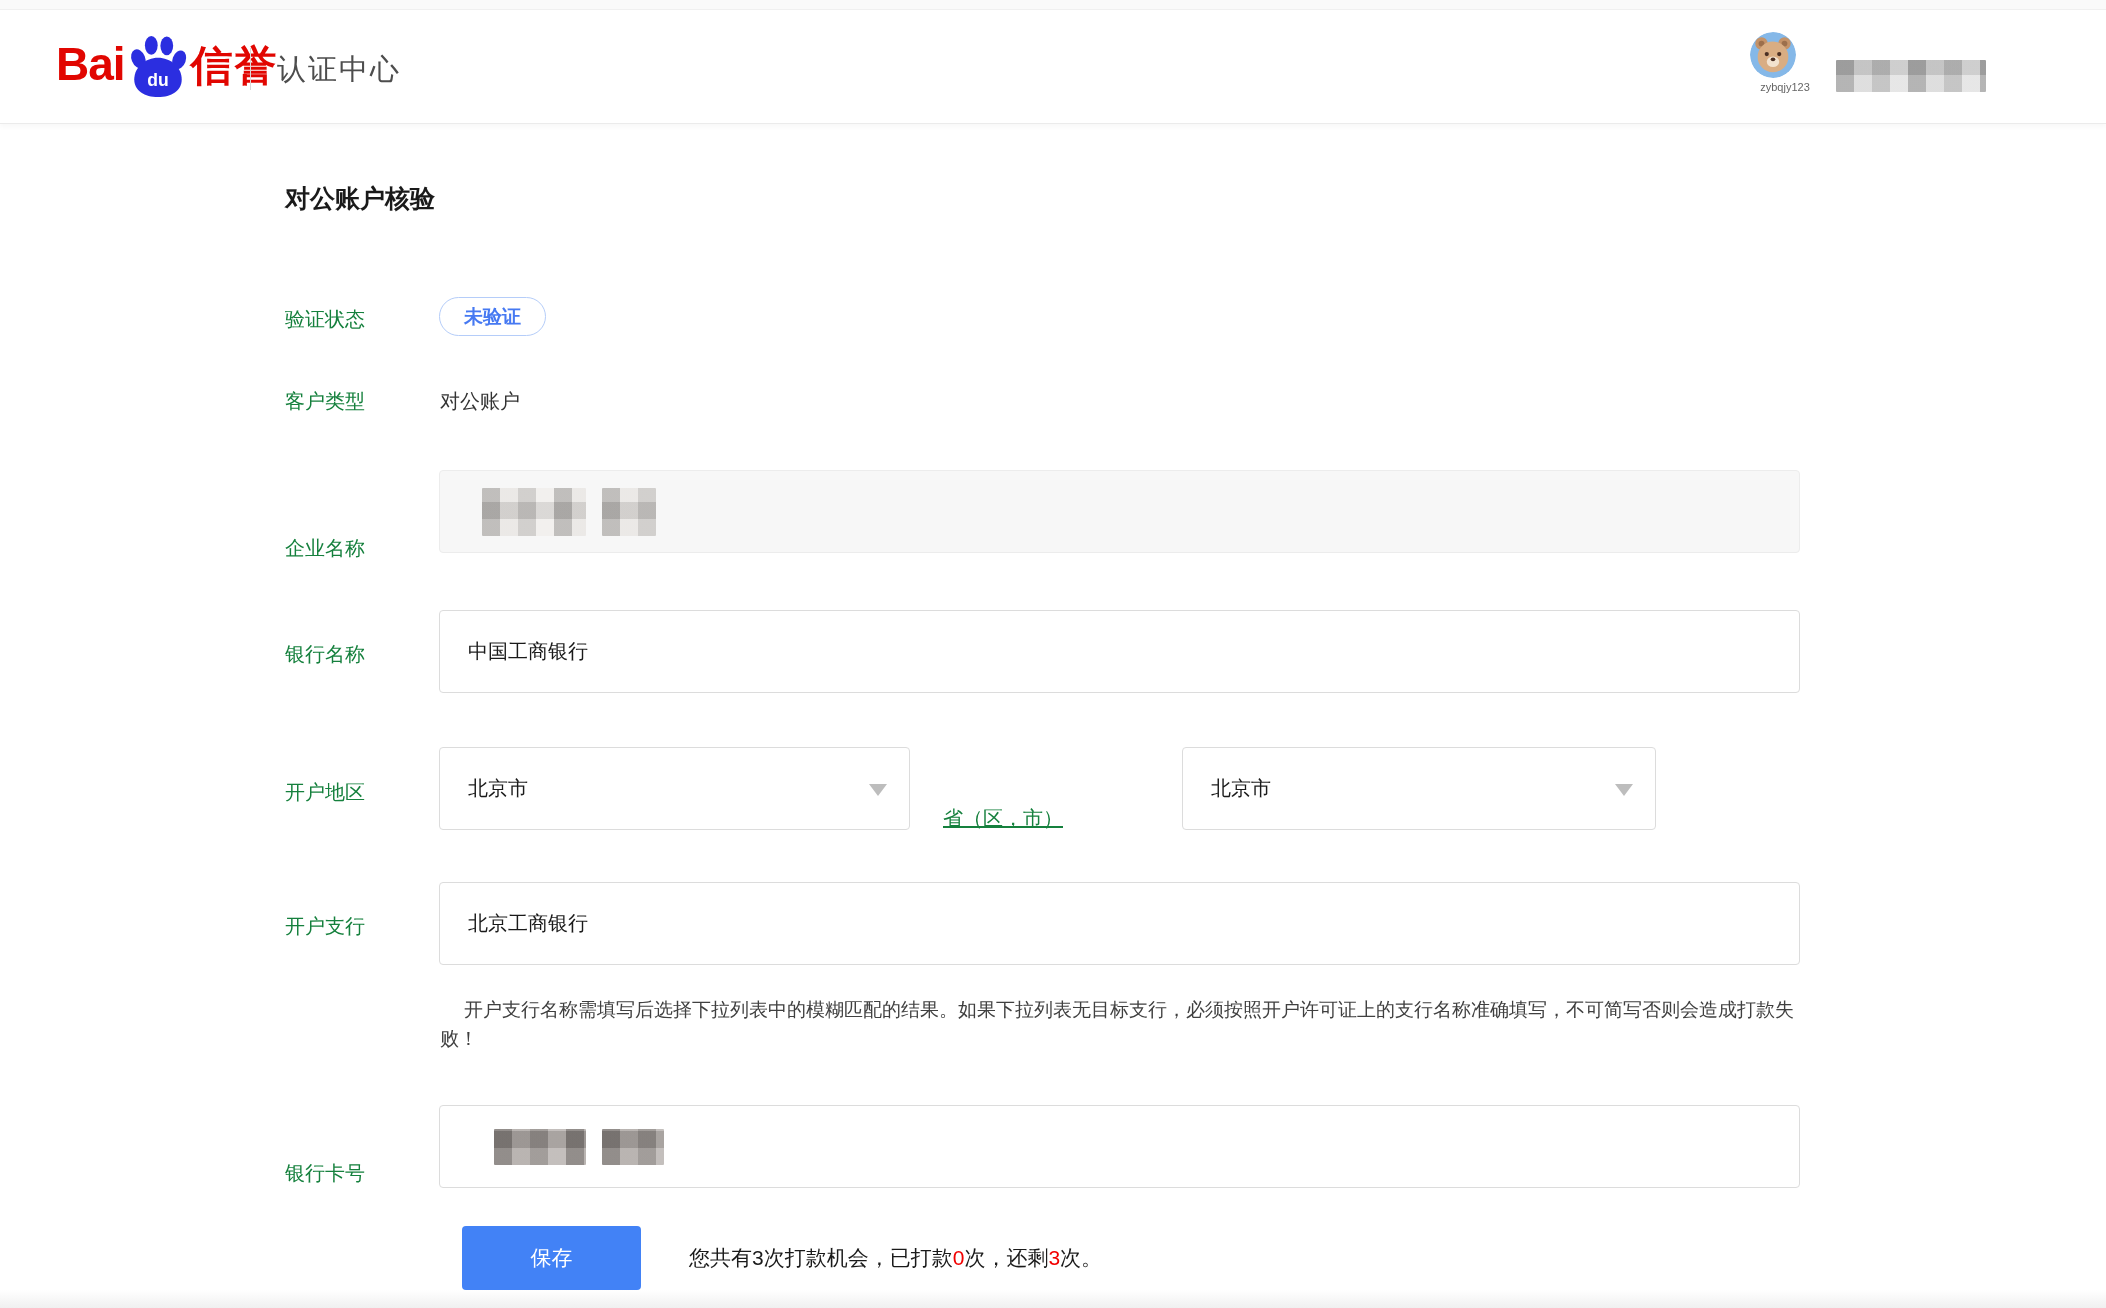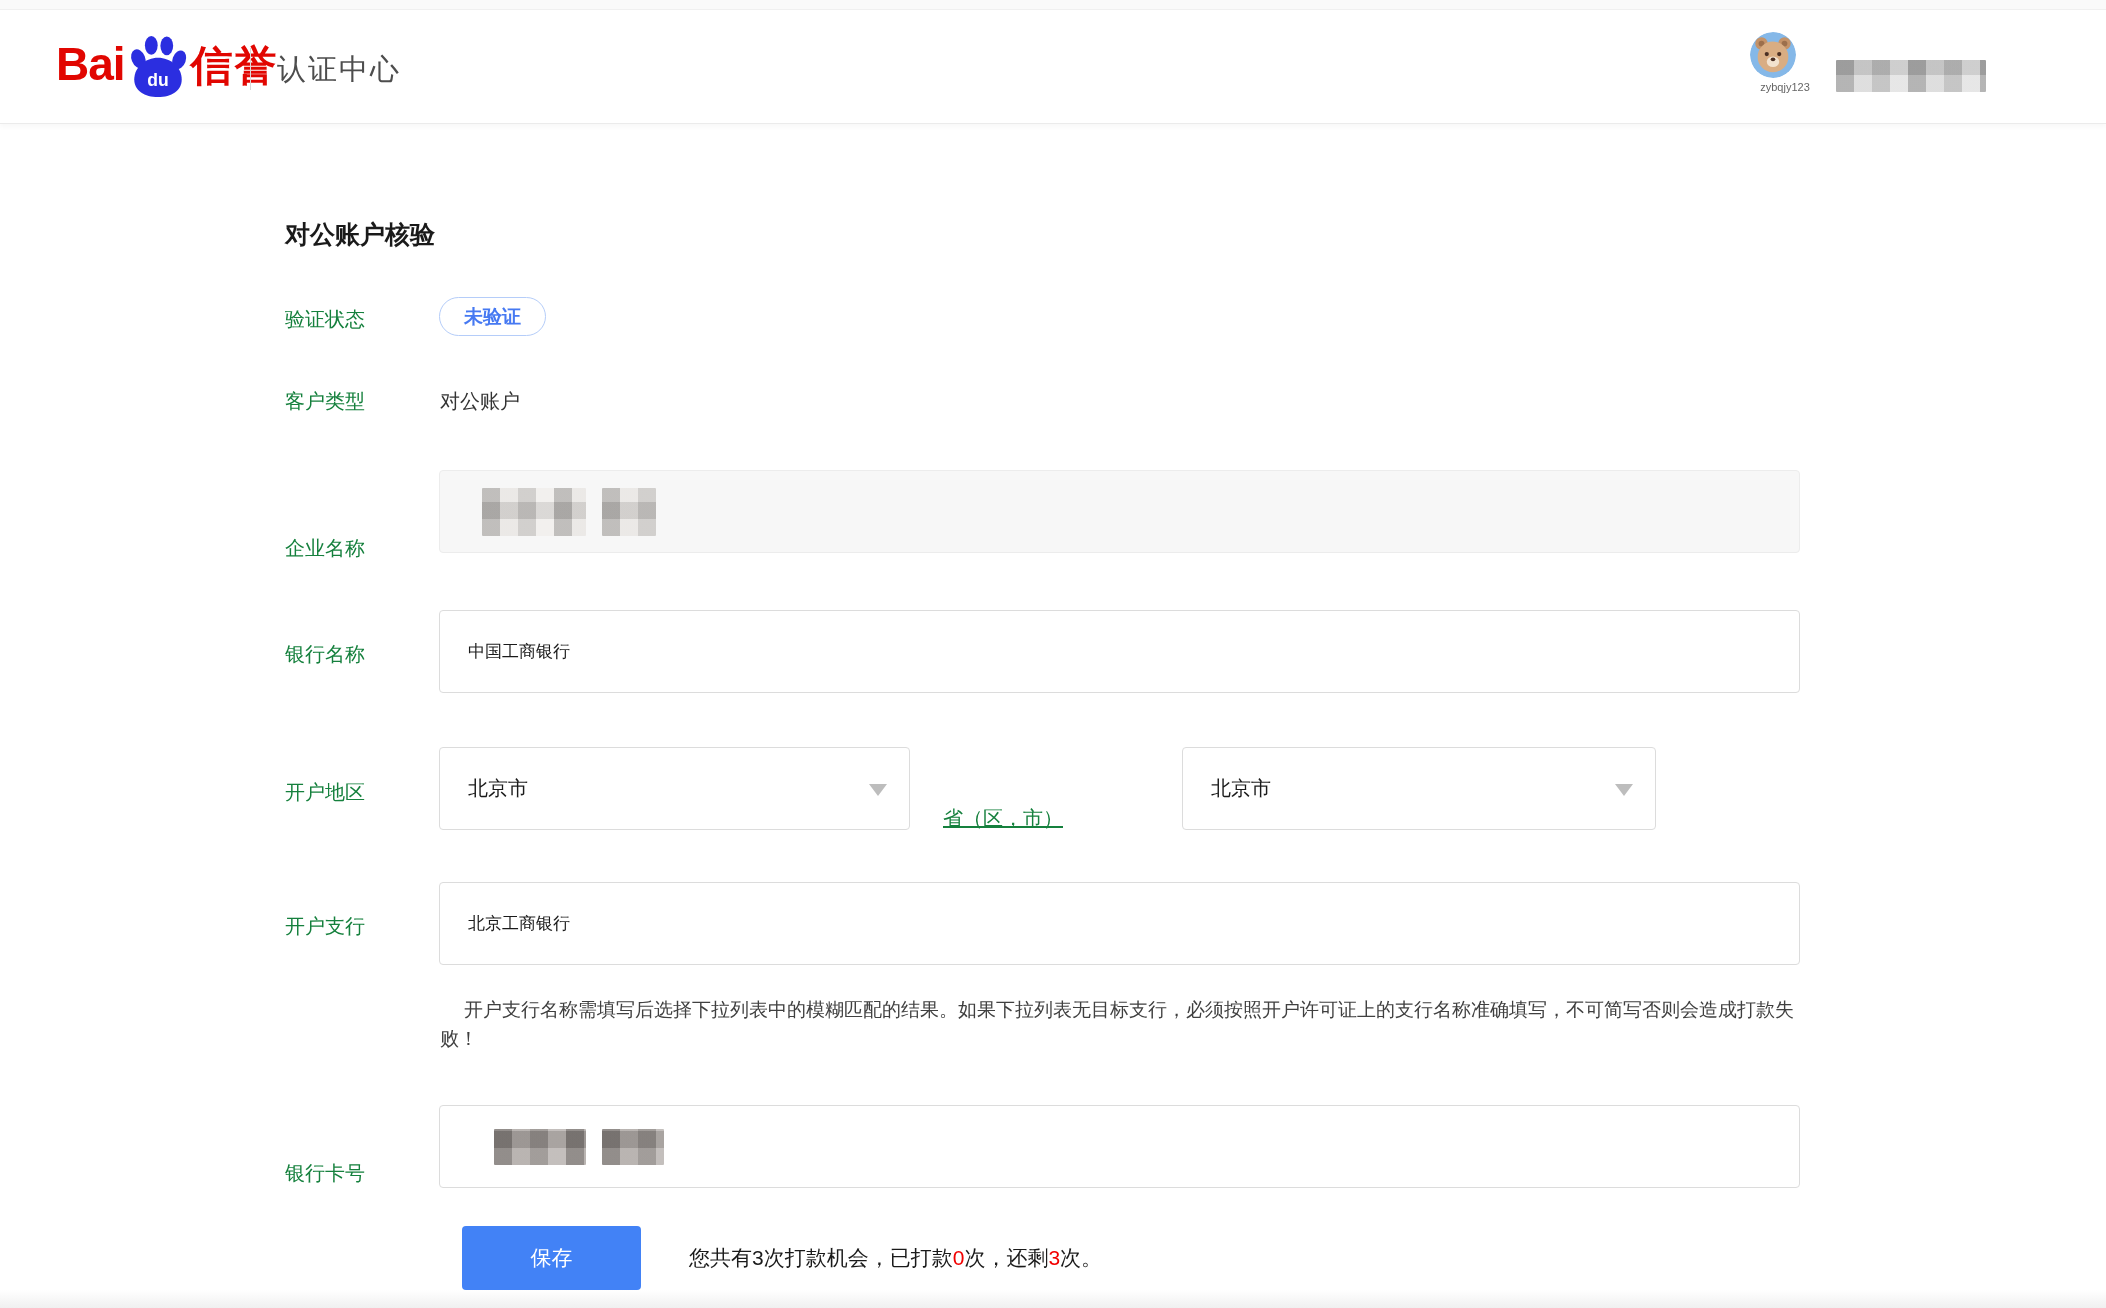--- a/index.html
+++ b/index.html
@@ -31,33 +31,33 @@
   .pixelated { border-radius:1px;
     background-image:
       repeating-linear-gradient(90deg, rgba(90,90,90,.30) 0 18px, rgba(230,230,230,.25) 18px 36px, rgba(140,140,140,.28) 36px 54px, rgba(255,255,255,.30) 54px 72px),
       repeating-linear-gradient(0deg, rgba(255,255,255,.28) 0 17px, rgba(110,110,110,.22) 17px 34px);
   }
   .px-gray  { background-color:#cfcfcf; }
   .px-light { background-color:#e6e2de; }
   .px-dark  { background-color:#8a817c; }
 
   
-  .page-title { position:absolute; left:285px; top:182px; font-size:25px; font-weight:700; color:#1a1a1a;margin-top:36px; }
+  .page-title { position:absolute; left:285px; top:182px; font-size:25px; font-weight:700; color:#1a1a1a; }
 
   .field-label { position:absolute; left:285px; font-size:20px; color:#15803d; white-space:nowrap; }
 
   .badge { position:absolute; left:439px; top:297px; height:39px; padding:0 24px;
     display:inline-flex; align-items:center; border:1px solid #b5cdf9; border-radius:20px;
     color:#4679f2; font-size:19px; font-weight:600; background:#fff; }
 
   .static-value { position:absolute; left:440px; font-size:20px; color:#333; }
 
   .input-box { position:absolute; left:439px; width:1361px; height:83px;
     background:#fff; border:1px solid #dcdcdc; border-radius:4px;
-    display:flex; align-items:center; padding-left:28px; font-size:17px; color:#1a1a1a; }
+    display:flex; align-items:center; padding-left:28px; font-size:20px; color:#1a1a1a; }
   .input-box.disabled { background:#f7f7f7; border-color:#ececec; }
 
   .select-box { position:absolute; height:83px; background:#fff; border:1px solid #dcdcdc;
     border-radius:4px; display:flex; align-items:center; padding-left:28px;
     font-size:20px; color:#1a1a1a; }
   .select-arrow { position:absolute; right:22px; top:36px; width:0; height:0;
     border-left:9px solid transparent; border-right:9px solid transparent;
     border-top:12px solid #bdbdbd; }
 
   .helper-note { position:absolute; left:440px; top:995px; width:1360px;

